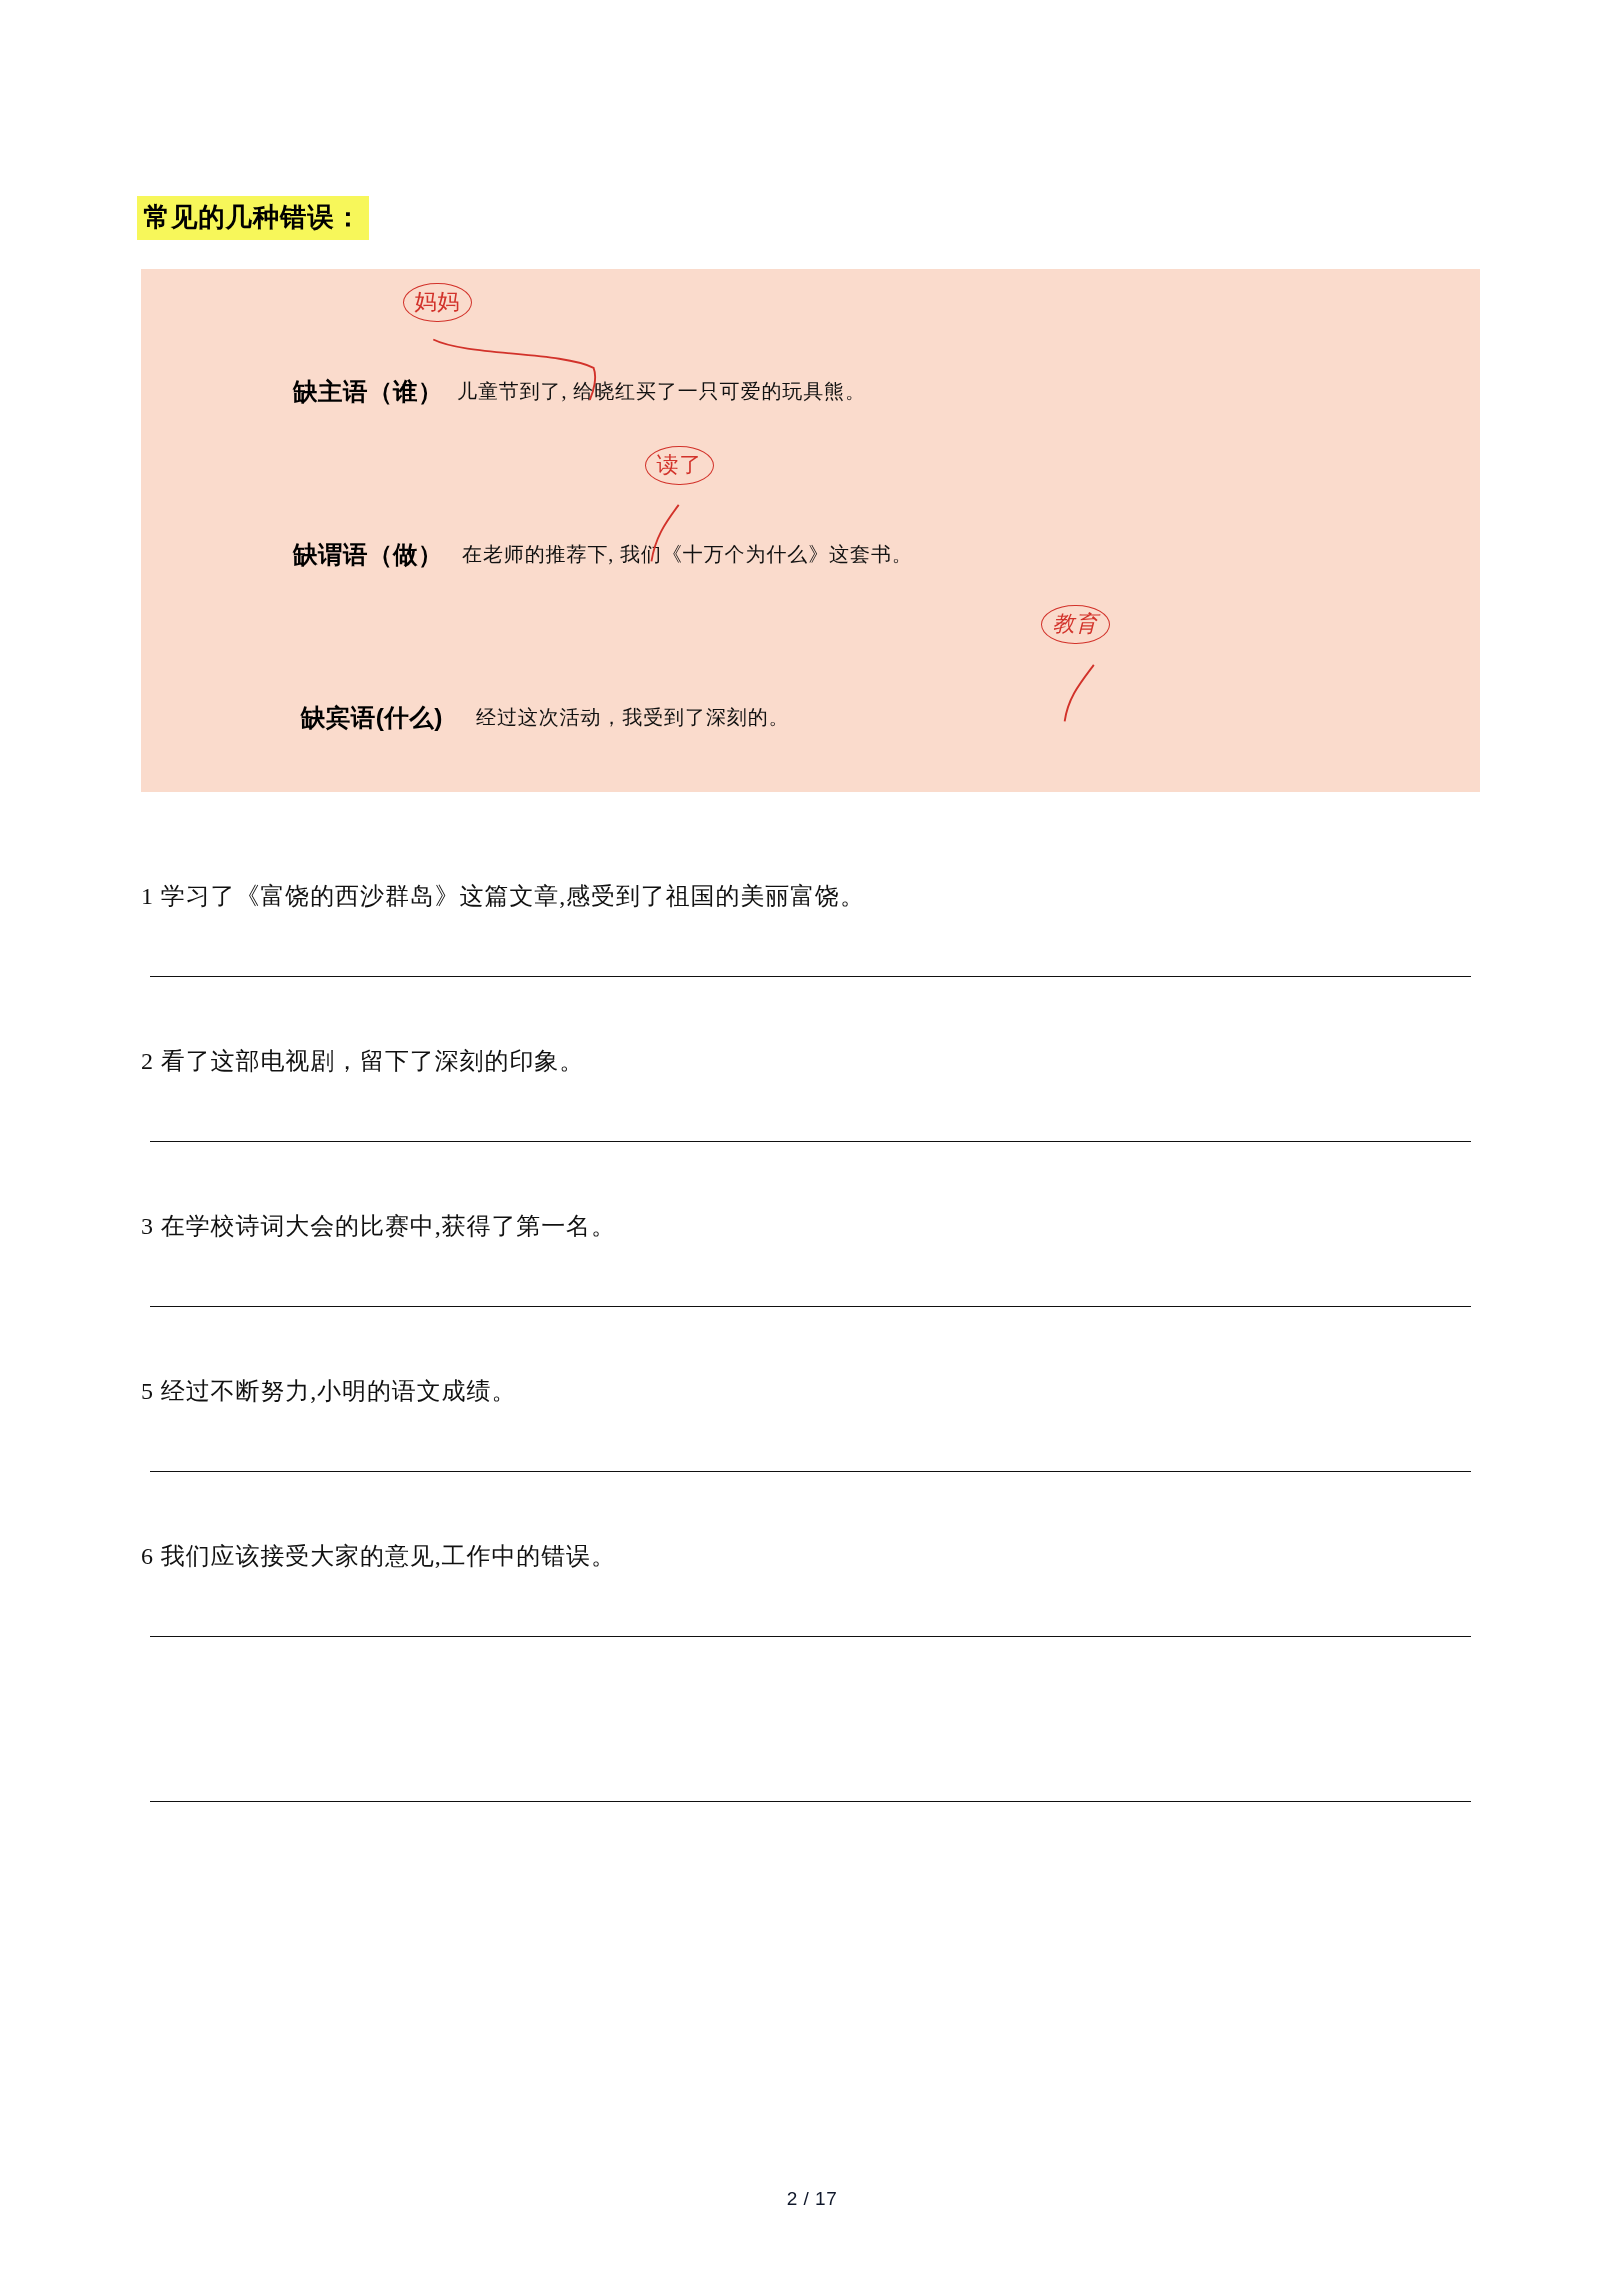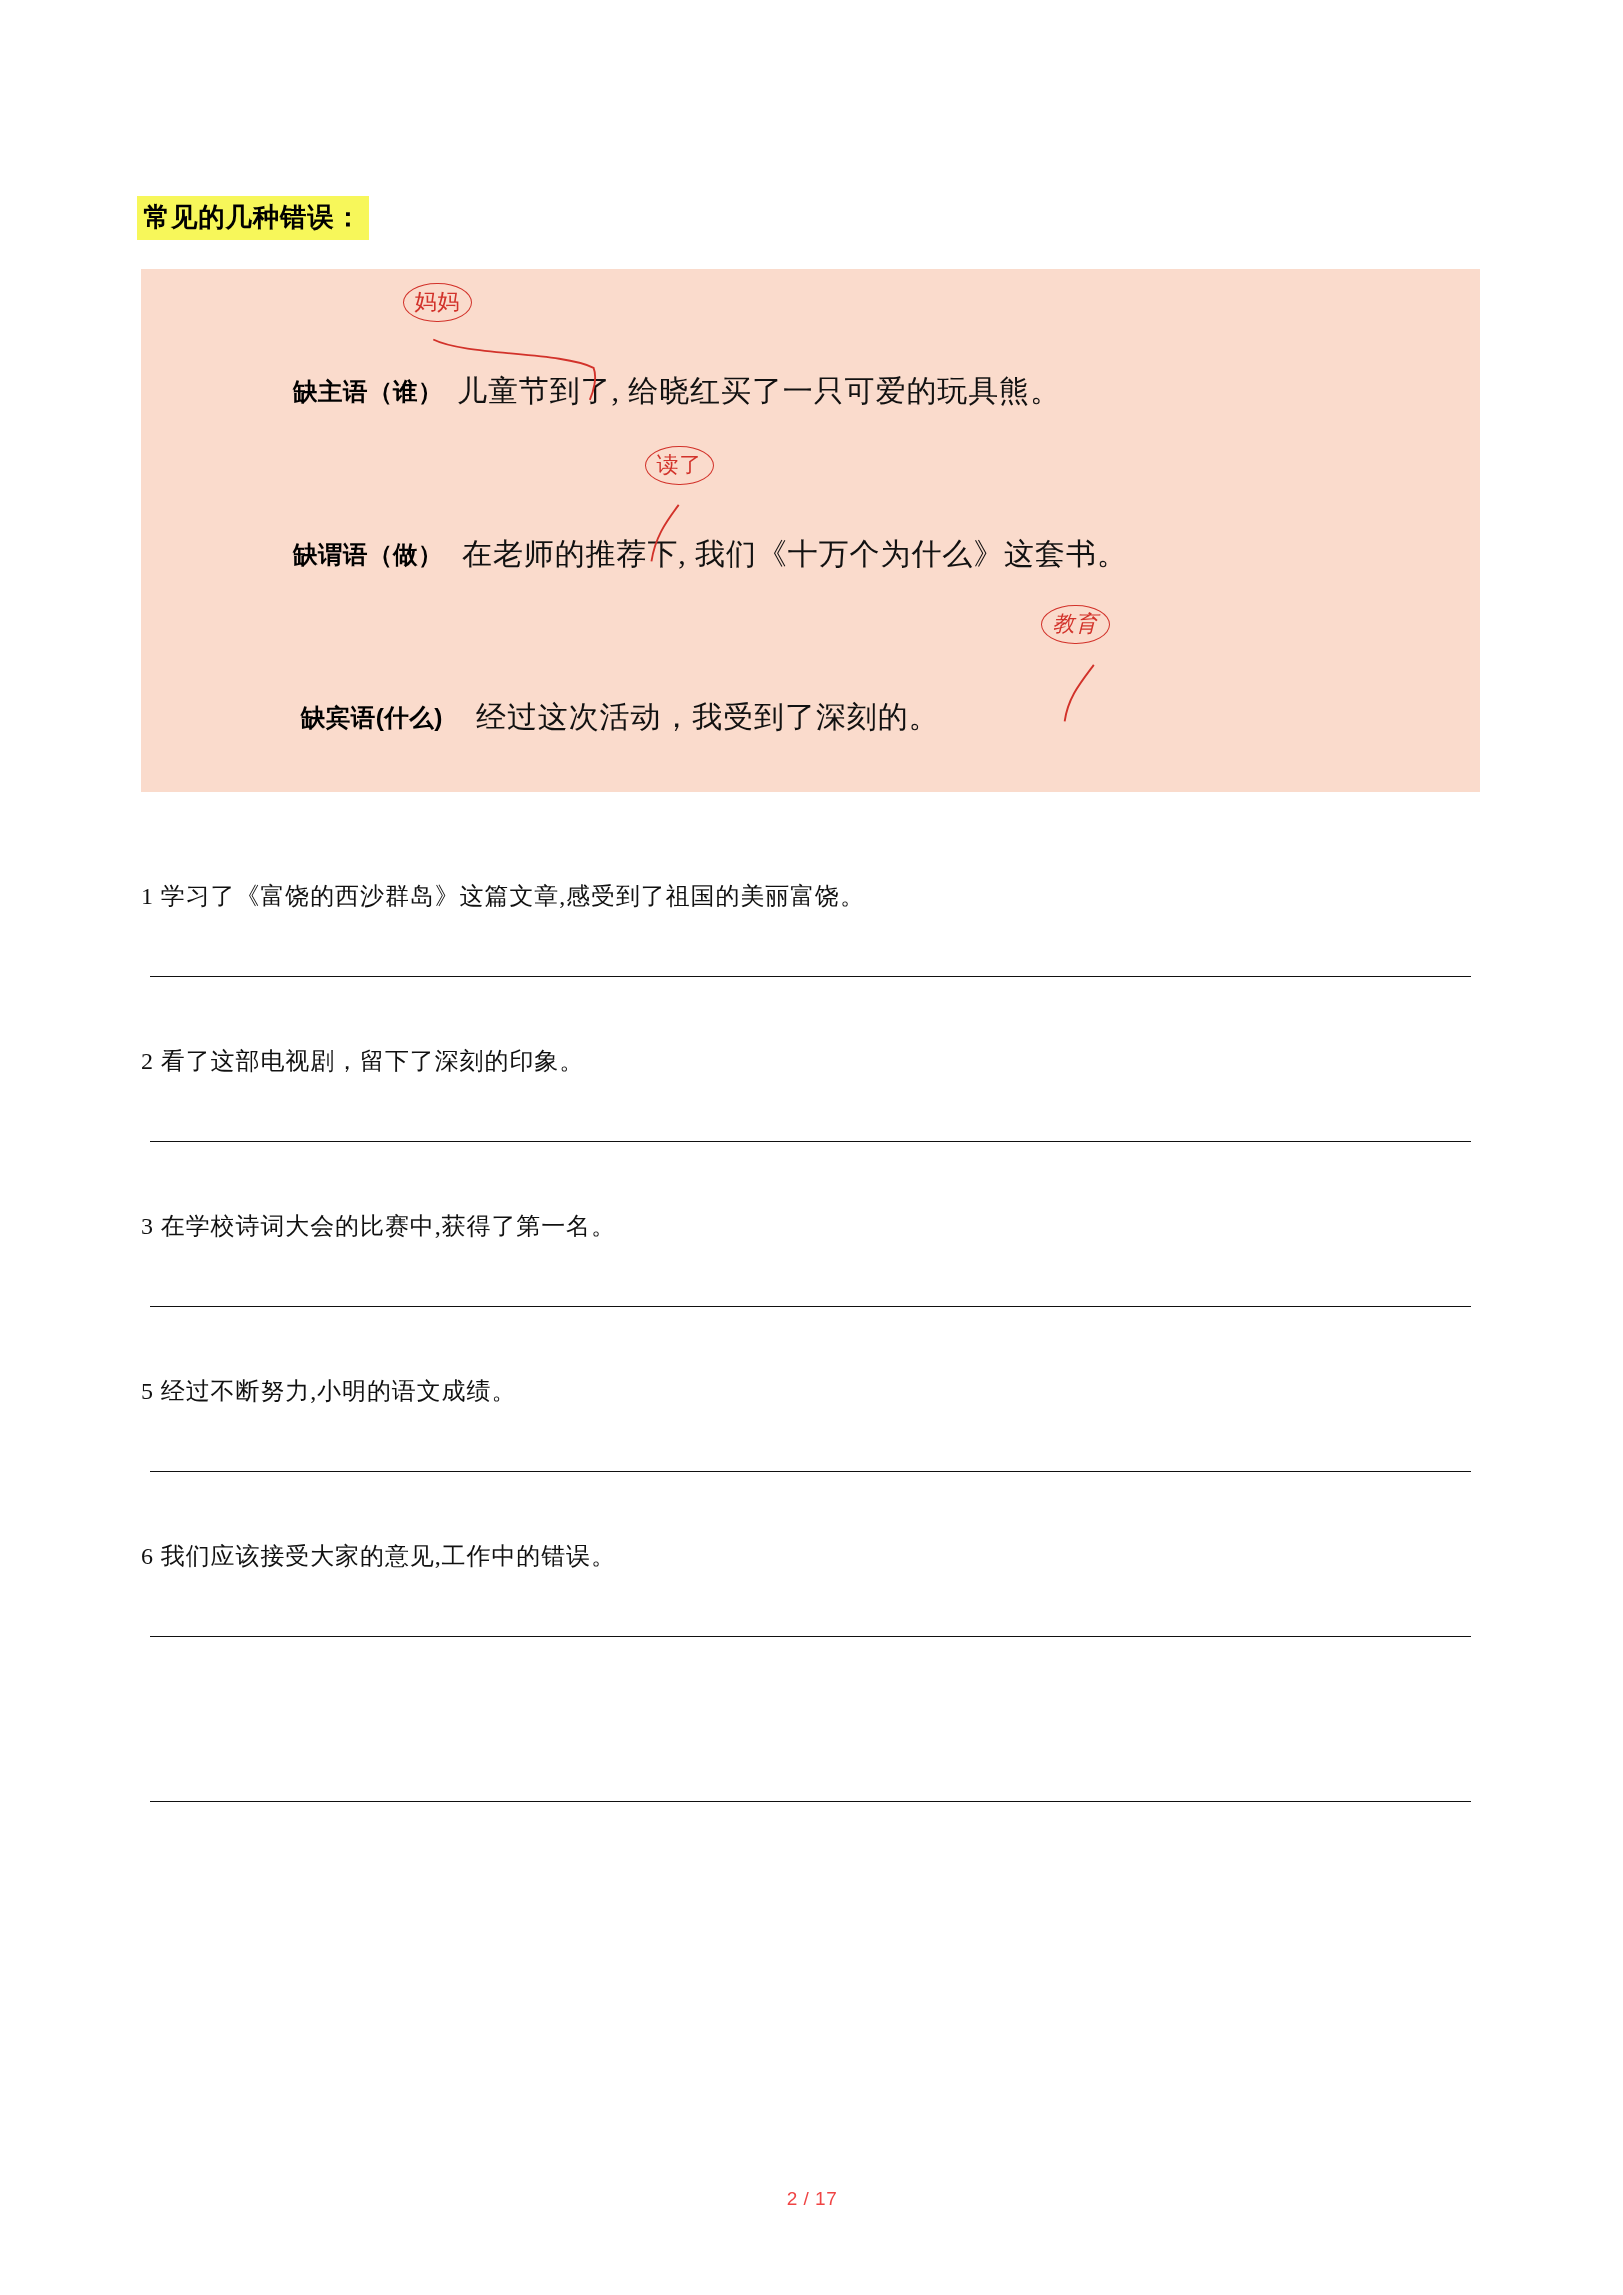--- a/index.html
+++ b/index.html
@@ -69,21 +69,21 @@
     letter-spacing: 0.5px;
     color: #000;
     width: 302px;
     padding-left: 9.4px;
     box-sizing: border-box;
     white-space: nowrap;
     text-align: right;
   }
   .ex-sentence {
     font-family: "Liberation Serif", "DejaVu Serif", serif;
-    font-size: 30px;
+    font-size: 20px;
     letter-spacing: 0.9px;
     color: #111;
     white-space: nowrap;
   }
   .ex-row.r1 .ex-sentence { margin-left: 14px; }
   .ex-row.r2 .ex-sentence { margin-left: 19px; }
   .ex-row.r3 .ex-sentence { margin-left: 33px; }
 
   
   .annot {
@@ -137,21 +137,21 @@
 
   
   .footer {
     position: absolute;
     left: 0;
     right: 0;
     top: 2188px;
     text-align: center;
     font-family: "Liberation Sans", "DejaVu Sans", sans-serif;
     font-size: 19px;
-    color: #ef4444;
+    color: #0f172a;
     letter-spacing: 0.5px;
   }
 </style>
 </head>
 <body>
 
 <div class="page">
 
   <div class="heading-wrap">
     <span class="heading">常见的几种错误：</span>

